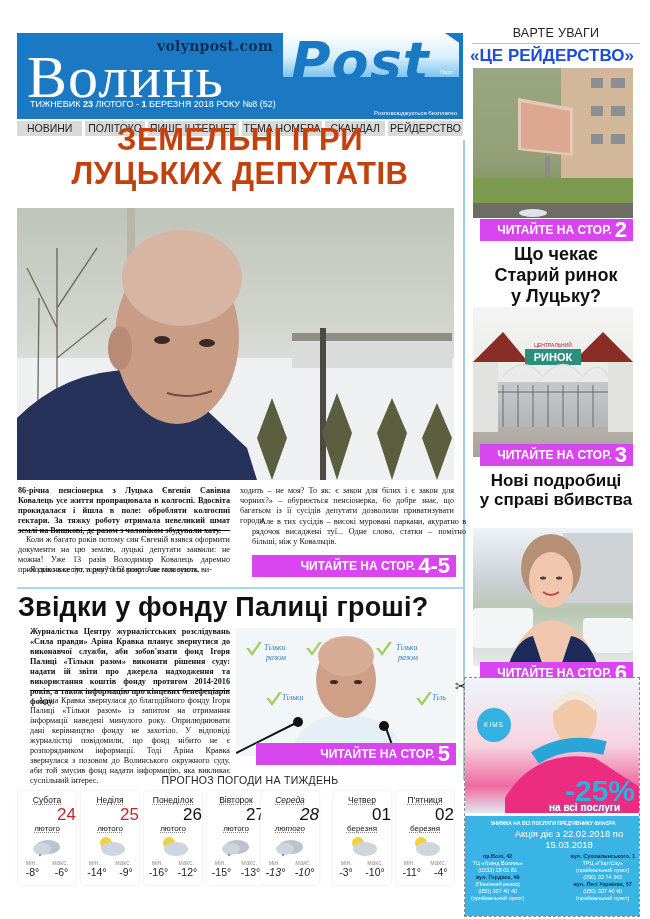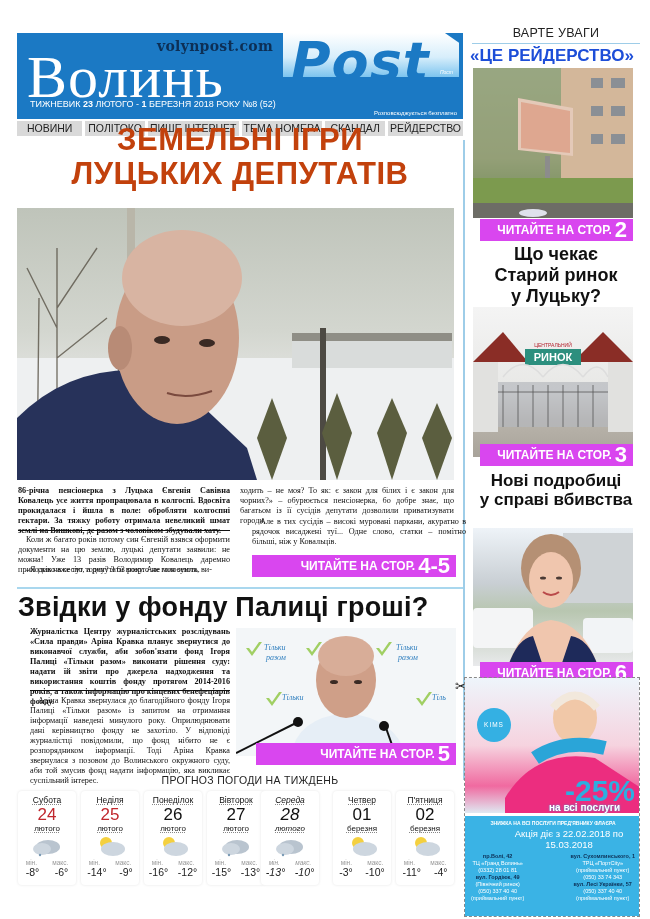--- a/index.html
+++ b/index.html
@@ -31,21 +31,21 @@
   .h2{font-weight:bold;font-size:27px;line-height:30px;letter-spacing:0.2px;}
   
   .rtitle{text-align:center;font-size:12.5px;color:#222;letter-spacing:0.3px;}
   .rhead{text-align:left;font-weight:bold;font-size:17px;color:#1d4ed8;}
   .rsub{text-align:center;font-weight:bold;font-size:17px;line-height:19px;color:#111;}
   .photo{overflow:hidden;}
   
   .wtitle{left:140px;top:774px;width:220px;text-align:center;font-size:10.5px;color:#222;letter-spacing:0.3px;}
   .wday{position:absolute;top:791px;width:58px;height:94px;border-radius:4px;background:#fff;box-shadow:0 0 3px #e4e4e4;text-align:center;}
   .wday .dn{font-size:8.5px;margin-top:4px;text-decoration:underline dotted #888;}
-  .wday .dd{font-size:17px;line-height:19px;}
+  .wday .dd{font-size:17px;line-height:19px;text-align:right;}
   .wday .mn{font-size:8px;text-decoration:underline dotted #888;}
   .wday .ic{height:26px;position:relative;}
   .wday .mm{display:flex;justify-content:space-around;font-size:6.5px;color:#999;}
   .wday .tt{display:flex;justify-content:space-around;font-size:10.5px;color:#222;}
   
   .ad{left:464px;top:677px;width:176px;height:240px;border:1px dashed #888;box-sizing:border-box;overflow:hidden;}
 </style>
 </head>
 <body>
 

